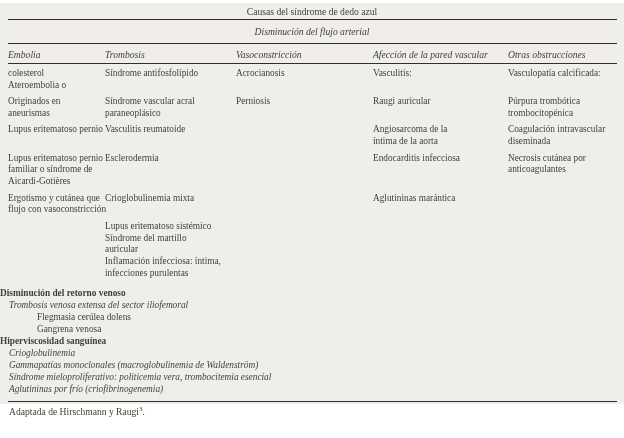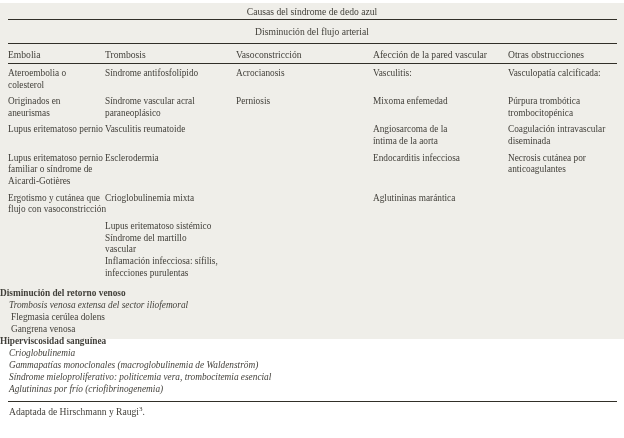--- a/index.html
+++ b/index.html
@@ -8,42 +8,42 @@
     position:relative;
     width:624px;height:438px;
     background:#ffffff;
     overflow:hidden;
     font-family:"Liberation Serif", serif;
     font-size:9.3px;
     color:var(--text,#413f39);
     -webkit-font-smoothing:antialiased;
   }
   .panel{
-    position:absolute;top:3px;left:0;width:624px;height:336px;
+    position:absolute;top:3px;left:0;width:624px;height:401px;
     background:var(--bg,#efeee9);
   }
   .rule{height:0;border-top:1.4px solid var(--rule,#312f28);margin:0 7px 0 8px;}
   .title-row{height:16px;line-height:17px;text-align:center;font-size:9.6px;}
-  .band-title{height:23px;line-height:24px;text-align:center;font-size:9.6px;}
+  .band-title{height:23px;line-height:24px;text-align:center;font-size:9.6px;font-style:italic;}
   .header-row{
     display:grid;grid-template-columns:97px 131px 137px 135px 1fr;
     padding:5px 7px 3px 8px;font-size:9.6px;
   }
-  .hcell{white-space:nowrap;}
+  .hcell{white-space:nowrap;font-style:italic;}
   .table-body{
     display:grid;grid-template-columns:97px 131px 137px 135px 1fr;
     row-gap:4.6px;
     padding:4px 7px 0 8px;
   }
   .cell{line-height:11.8px;}
   .cell .line{white-space:nowrap;}
   .sections{padding:7px 7px 0 0;line-height:12.1px;}
   .sec-heading{font-weight:bold;}
   .item.lvl1{margin-left:9px;}
-  .item.lvl2{margin-left:11px;}
+  .item.lvl2{margin-left:37px;}
   .item.it{font-style:italic;}
   .foot-row{padding:4px 7px 0 9px;height:15px;font-size:9.6px;}
   .spacer{height:5px;}
   sup{font-size:7px;line-height:0;}
 </style>
 </head>
 <body>
 
 <div class="page" style="--bg: #efeee9; --text: #413f39; --rule: #312f28;">
   <div class="panel">
@@ -58,22 +58,22 @@
         <div class="hcell">Embolia</div>
         <div class="hcell">Trombosis</div>
         <div class="hcell">Vasoconstricción</div>
         <div class="hcell">Afección de la pared vascular</div>
         <div class="hcell">Otras obstrucciones</div>
       </div>
     <div class="rule"></div>
 
     <div class="table-body">
         <div class="cell">
+          <div class="line">colesterol</div>
           <div class="line">Ateroembolia o</div>
-          <div class="line">colesterol</div>
         </div>
         <div class="cell">
           <div class="line">Síndrome antifosfolípido</div>
         </div>
         <div class="cell">
           <div class="line">Acrocianosis</div>
         </div>
         <div class="cell">
           <div class="line">Vasculitis:</div>
         </div>
@@ -85,21 +85,21 @@
           <div class="line">aneurismas</div>
         </div>
         <div class="cell">
           <div class="line">Síndrome vascular acral</div>
           <div class="line">paraneoplásico</div>
         </div>
         <div class="cell">
           <div class="line">Perniosis</div>
         </div>
         <div class="cell">
-          <div class="line">Mixoma enfemedad</div>
+          <div class="line">Raugi auricular</div>
         </div>
         <div class="cell">
           <div class="line">Púrpura trombótica</div>
           <div class="line">trombocitopénica</div>
         </div>
         <div class="cell">
           <div class="line">Lupus eritematoso pernio</div>
         </div>
         <div class="cell">
           <div class="line">Vasculitis reumatoide</div>
@@ -138,22 +138,22 @@
         </div>
         <div class="cell"></div>
         <div class="cell">
           <div class="line">Aglutininas marántica</div>
         </div>
         <div class="cell"></div>
         <div class="cell"></div>
         <div class="cell">
           <div class="line">Lupus eritematoso sistémico</div>
           <div class="line">Síndrome del martillo</div>
-          <div class="line">vascular</div>
-          <div class="line">Inflamación infecciosa: sífilis,</div>
+          <div class="line">auricular</div>
+          <div class="line">Inflamación infecciosa: íntima,</div>
           <div class="line">infecciones purulentas</div>
         </div>
         <div class="cell"></div>
       </div>
 
     <div class="sections">
         <div class="sec-heading">Disminución del retorno venoso</div>
         <div class="item lvl1 it">Trombosis venosa extensa del sector iliofemoral</div>
         <div class="item lvl2">Flegmasia cerúlea dolens</div>
         <div class="item lvl2">Gangrena venosa</div>

